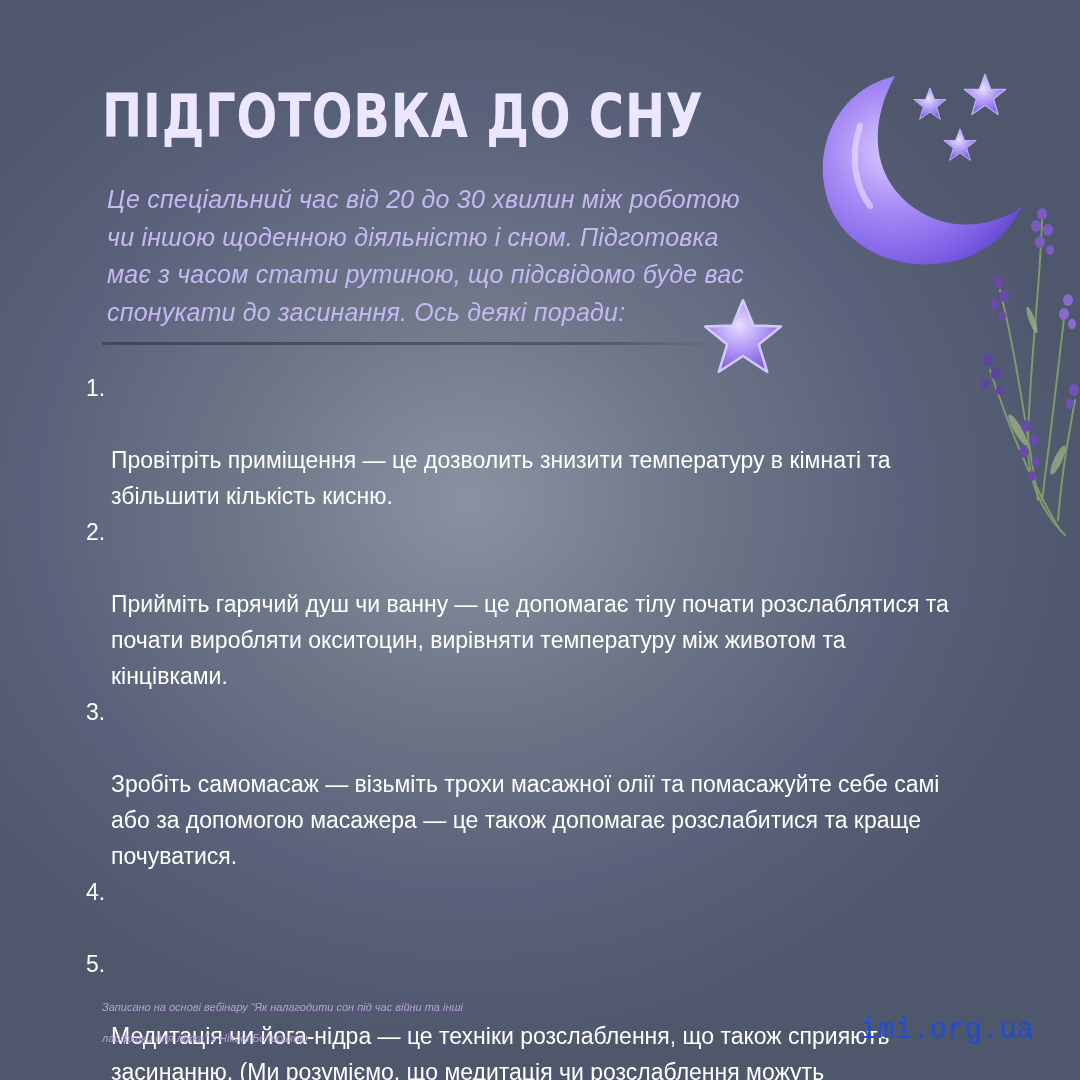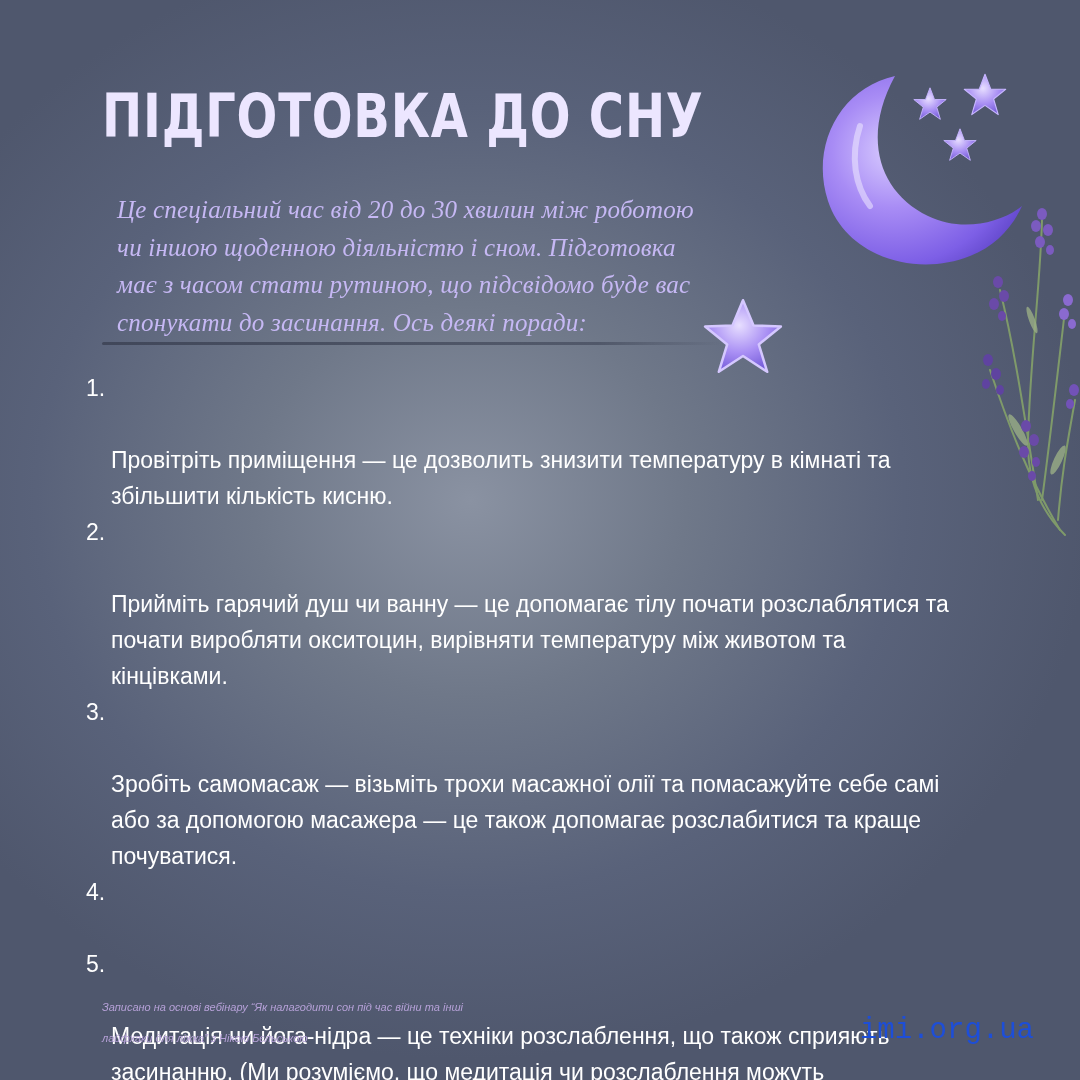--- a/index.html
+++ b/index.html
@@ -31,22 +31,22 @@
       color: #ece6ff;
       transform: scaleX(0.80);
       transform-origin: left top;
       white-space: nowrap;
     }
     .intro {
       position: absolute;
       left: 102px;
       top: 176px;
       width: 700px;
-      margin: 15px;
-      font-family: Liberation Serif, serif;
+      margin: 5px;
+      font-family: Liberation Sans, sans-serif;
       font-style: italic;
       font-size: 25px;
       line-height: 37.5px;
       color: #c6b8f4;
       letter-spacing: 0.2px;
       white-space: pre-line;
     }
     .divider {
       position: absolute;
       left: 102px;

